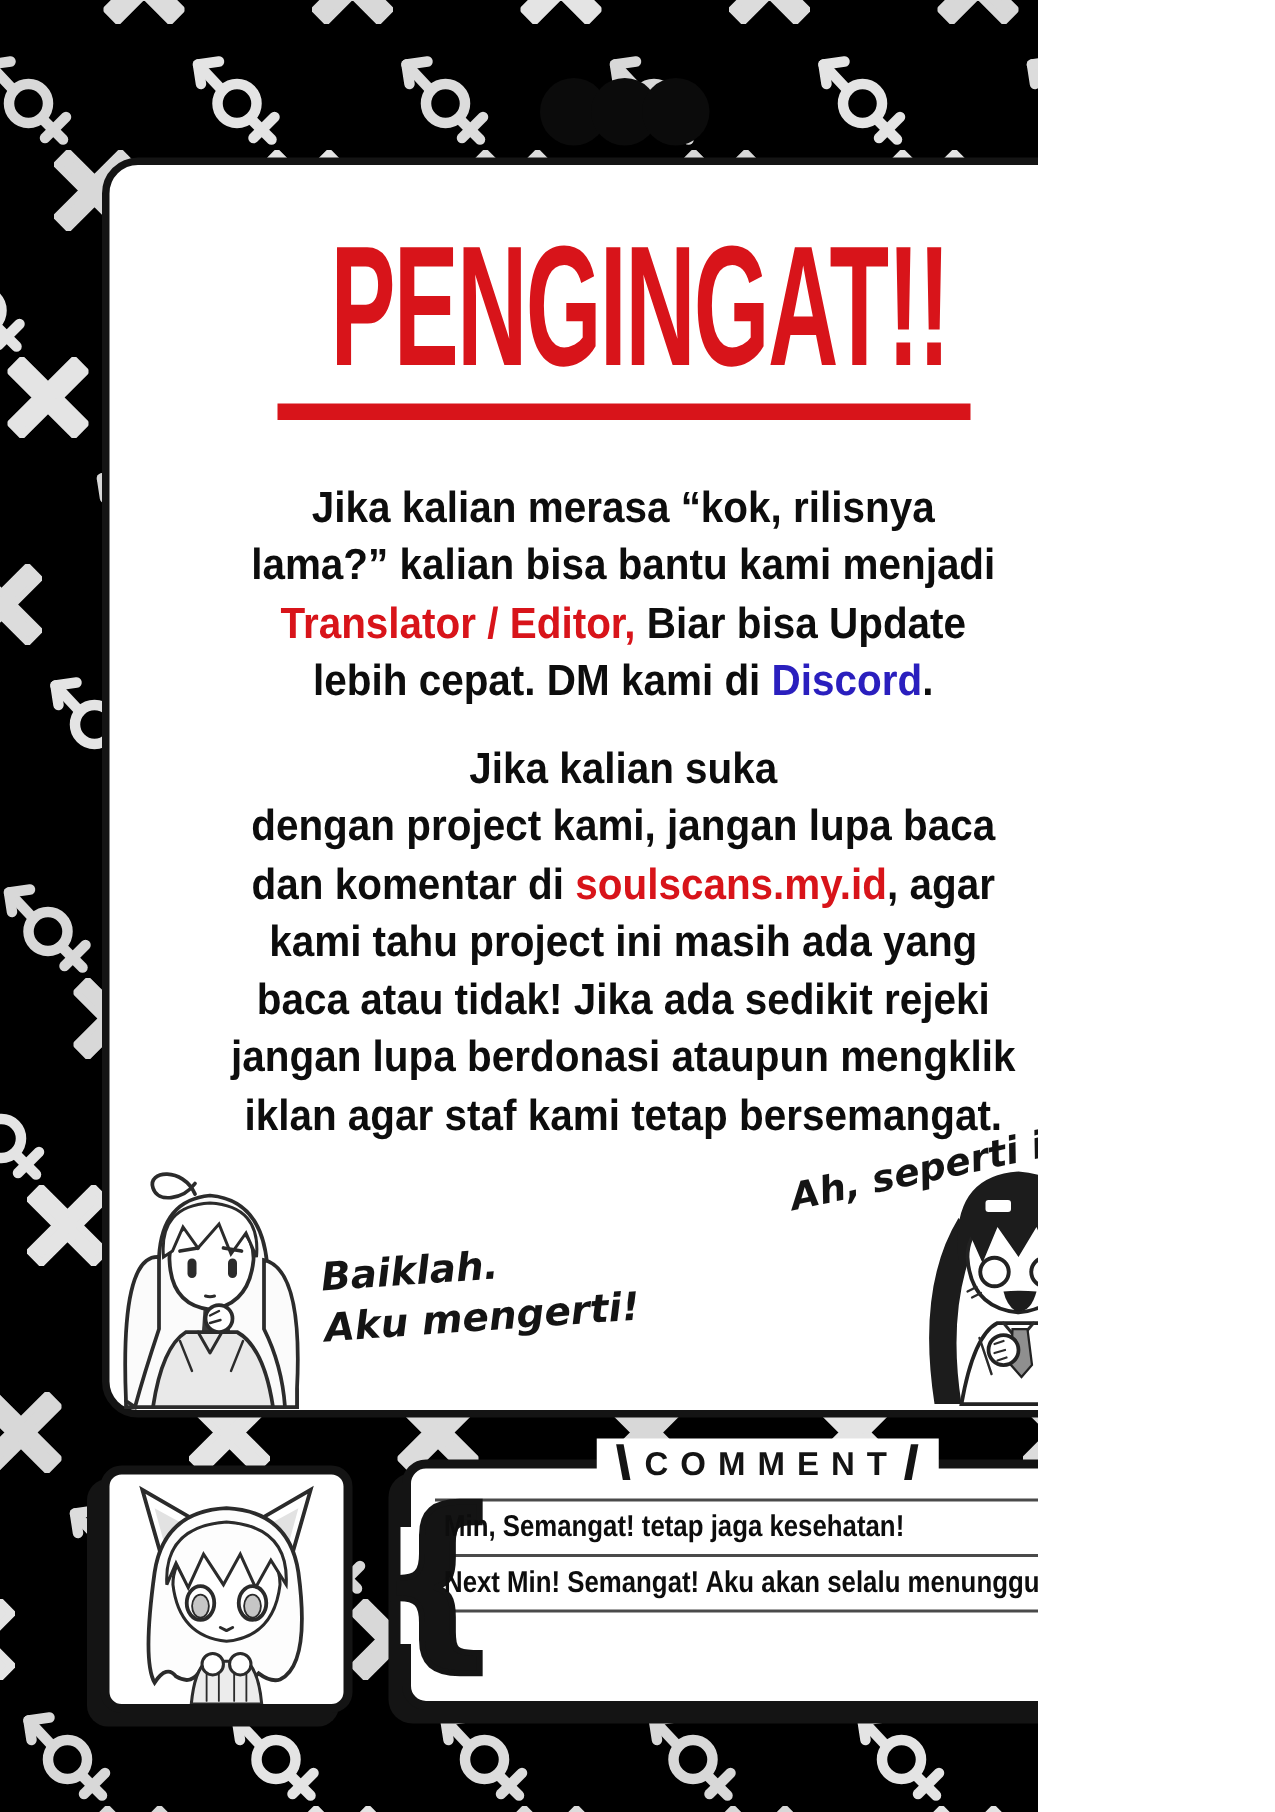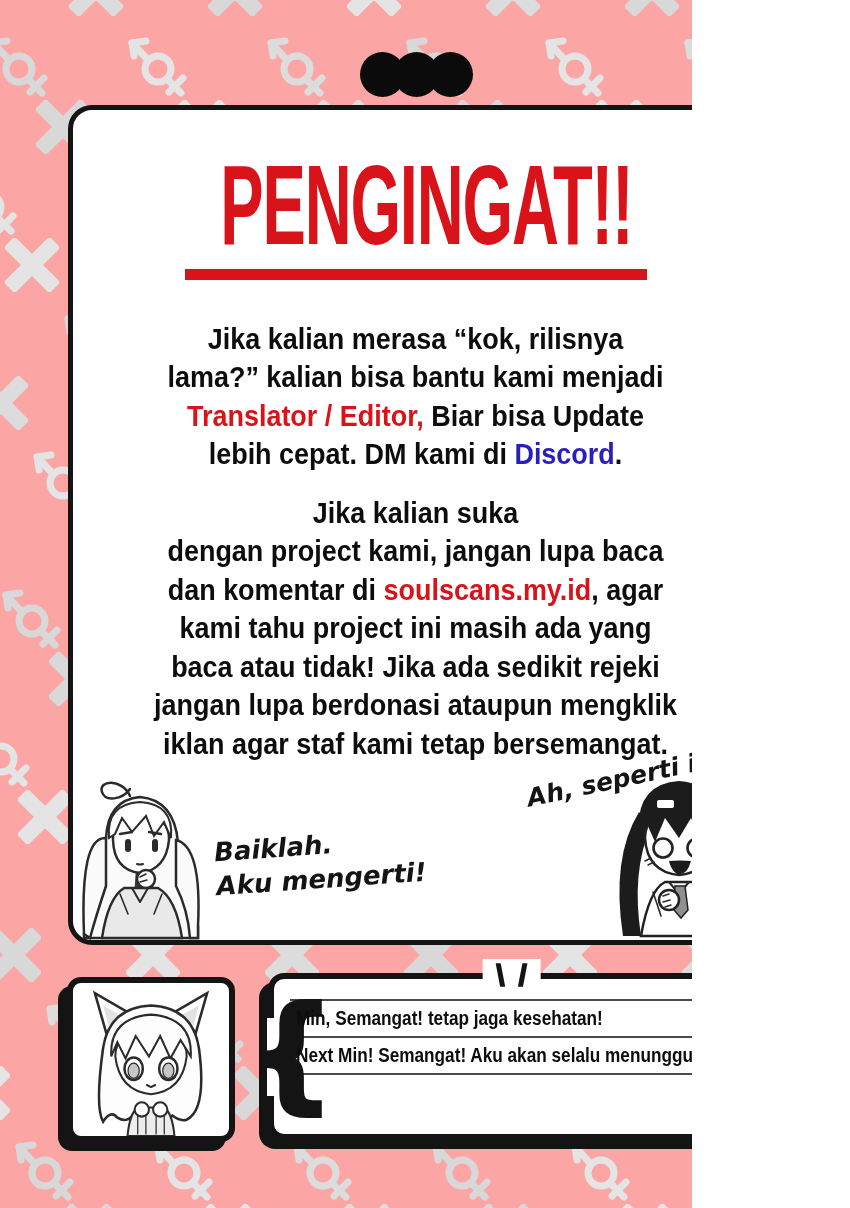--- a/index.html
+++ b/index.html
@@ -1,19 +1,19 @@
 <!DOCTYPE html>
 <html><head>
 <meta charset="utf-8">
 <style>
   * { margin:0; padding:0; box-sizing:border-box; }
   body { background:#ffffff; font-family:"Liberation Sans", sans-serif; }
   .canvas {
     position:relative; width:692px; height:1208px;
-    background:#fca5a5; overflow:hidden;text-decoration:underline;
+    background:#000000; overflow:hidden;text-decoration:underline;
   }
   
   #bg-pattern { position:absolute; inset:0; z-index:0; }
   .pat { position:absolute; }
   
   .dots { position:absolute; left:360px; top:52px; display:flex; z-index:2; }
   .dot { width:45px; height:45px; border-radius:50%; background:#0b0b0b; }
   .dot + .dot { margin-left:-11px; }
   
   .main-box {
@@ -971,20 +971,21 @@
       <circle cx="66" cy="124" r="7" fill="#ffffff" stroke="#2b2b2b" stroke-width="2"></circle>
       <circle cx="84" cy="124" r="7" fill="#ffffff" stroke="#2b2b2b" stroke-width="2"></circle>
     </svg>
   </div>
 
   <div class="comment-box">
     <div class="brace-mask"></div>
     <div class="brace">{</div>
     <div class="comment-header">
       <span class="slash slash-left">\</span>
+      <span class="label">COMMENT</span>
       <span class="slash slash-right">/</span>
     </div>
     <div class="comment-list">
       <div class="comment-row">
         <span class="comment-text">Min, Semangat! tetap jaga kesehatan!</span>
       </div>
       <div class="comment-row">
         <span class="comment-text">Next Min! Semangat! Aku akan selalu menunggu!</span>
       </div>
     </div>

